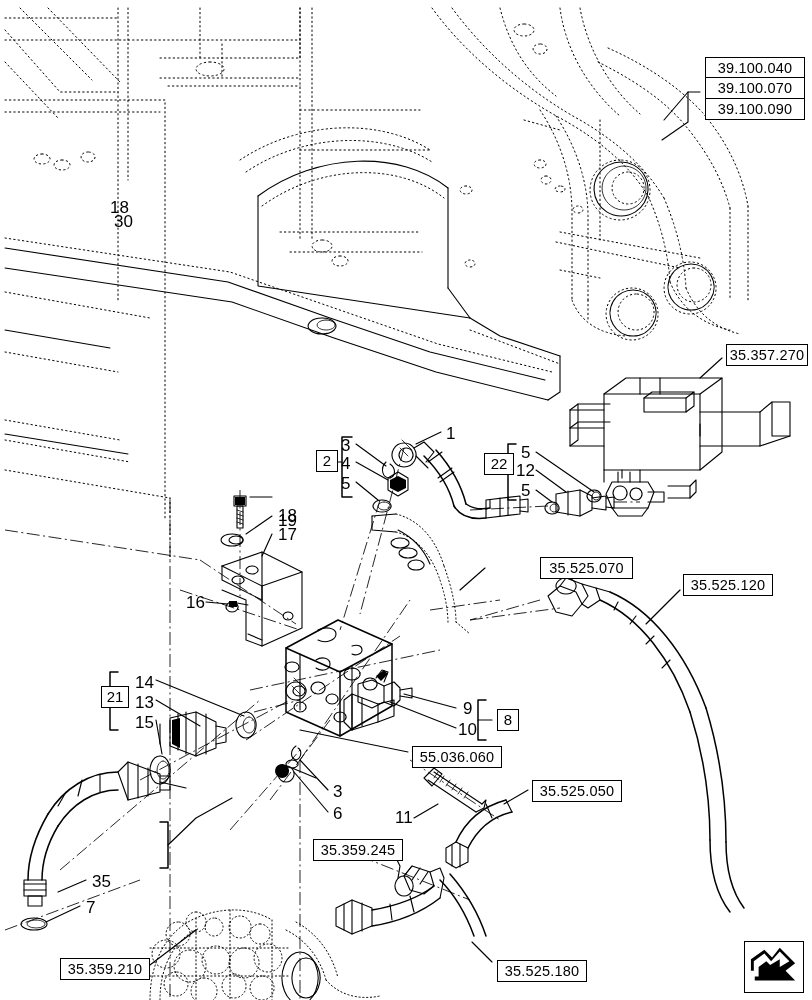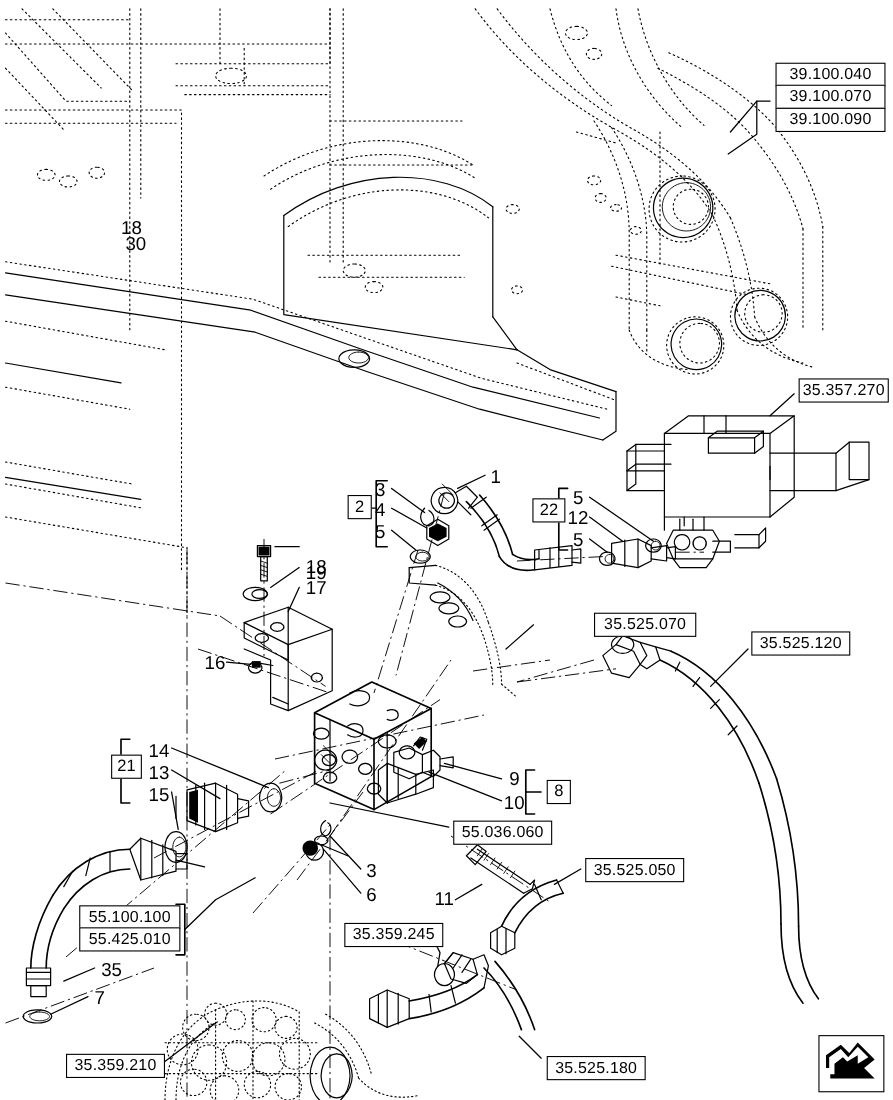--- a/index.html
+++ b/index.html
@@ -579,24 +579,20 @@
   <div class="ref-box" style="left:726px; top:344px; width:82px;">35.357.270</div>
 
   <div class="ref-box" style="left:504px; top:557px; width:93px;margin-left:36px;">35.525.070</div>
 
   <div class="ref-box" style="left:683px; top:574px; width:90px;">35.525.120</div>
 
   <div class="ref-box" style="left:412px; top:746px; width:90px;">55.036.060</div>
 
   <div class="ref-box" style="left:532px; top:780px; width:90px;">35.525.050</div>
 
-  <div class="ref-stack" style="left:72px; top:823px; width:92px;">
-    <div class="ref-box">55.100.100</div>
-    <div class="ref-box">55.425.010</div>
-  </div>
 
   <div class="ref-box" style="left:313px; top:839px; width:90px;">35.359.245</div>
 
   <div class="ref-box" style="left:48px; top:958px; width:90px;margin-left:12px;">35.359.210</div>
 
   <div class="ref-box" style="left:497px; top:960px; width:90px;">35.525.180</div>
 
   <div class="num-boxed" style="left:316px; top:450px; width:22px;">2</div>
   <div class="num-boxed" style="left:484px; top:453px; width:30px;">22</div>
   <div class="num-boxed" style="left:101px; top:686px; width:28px;">21</div>

